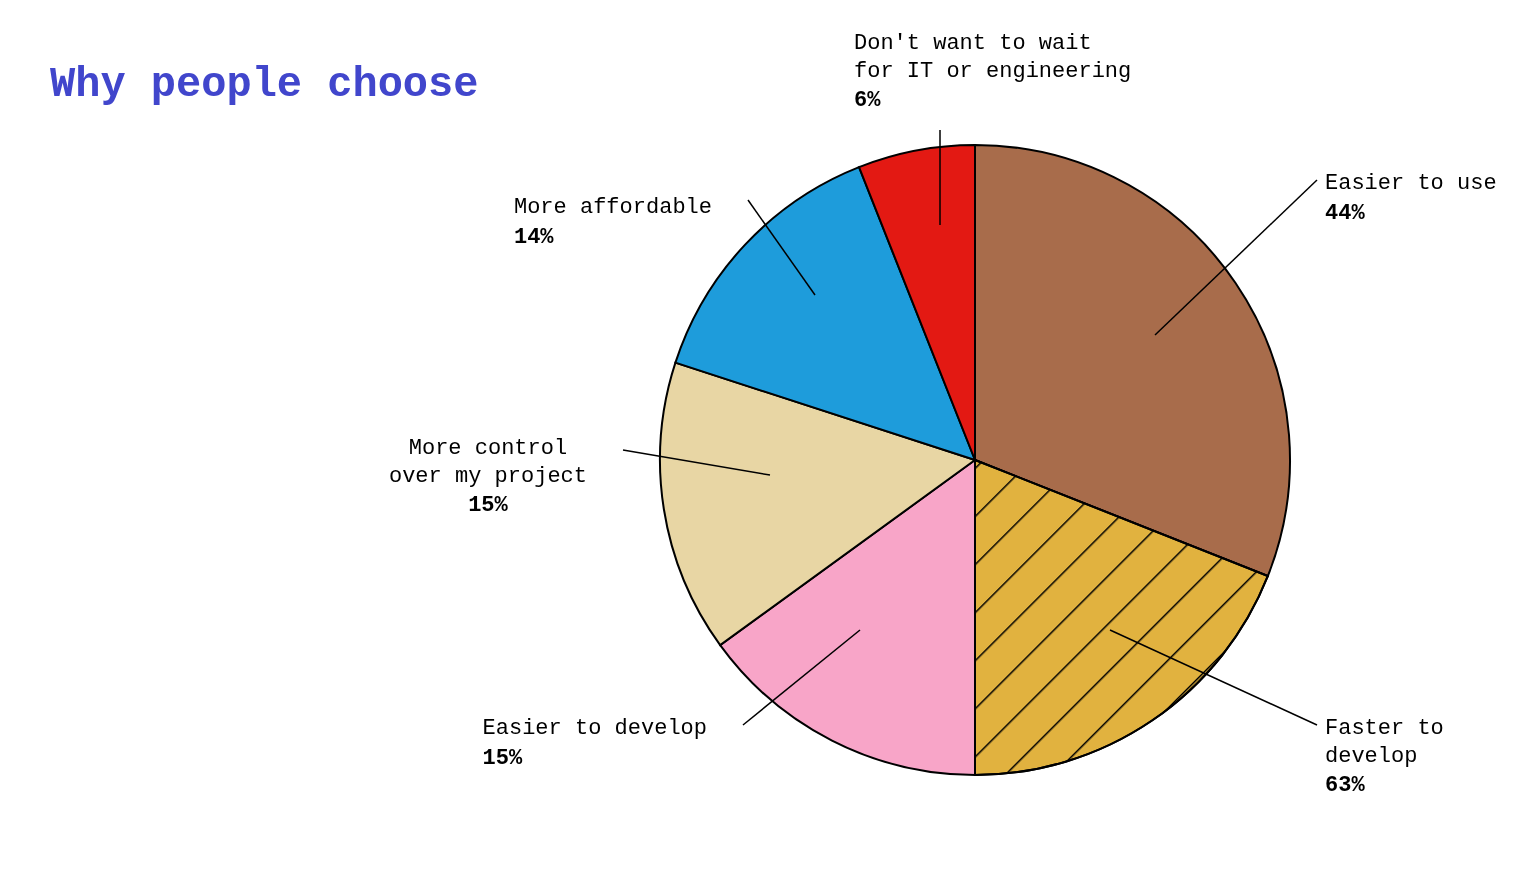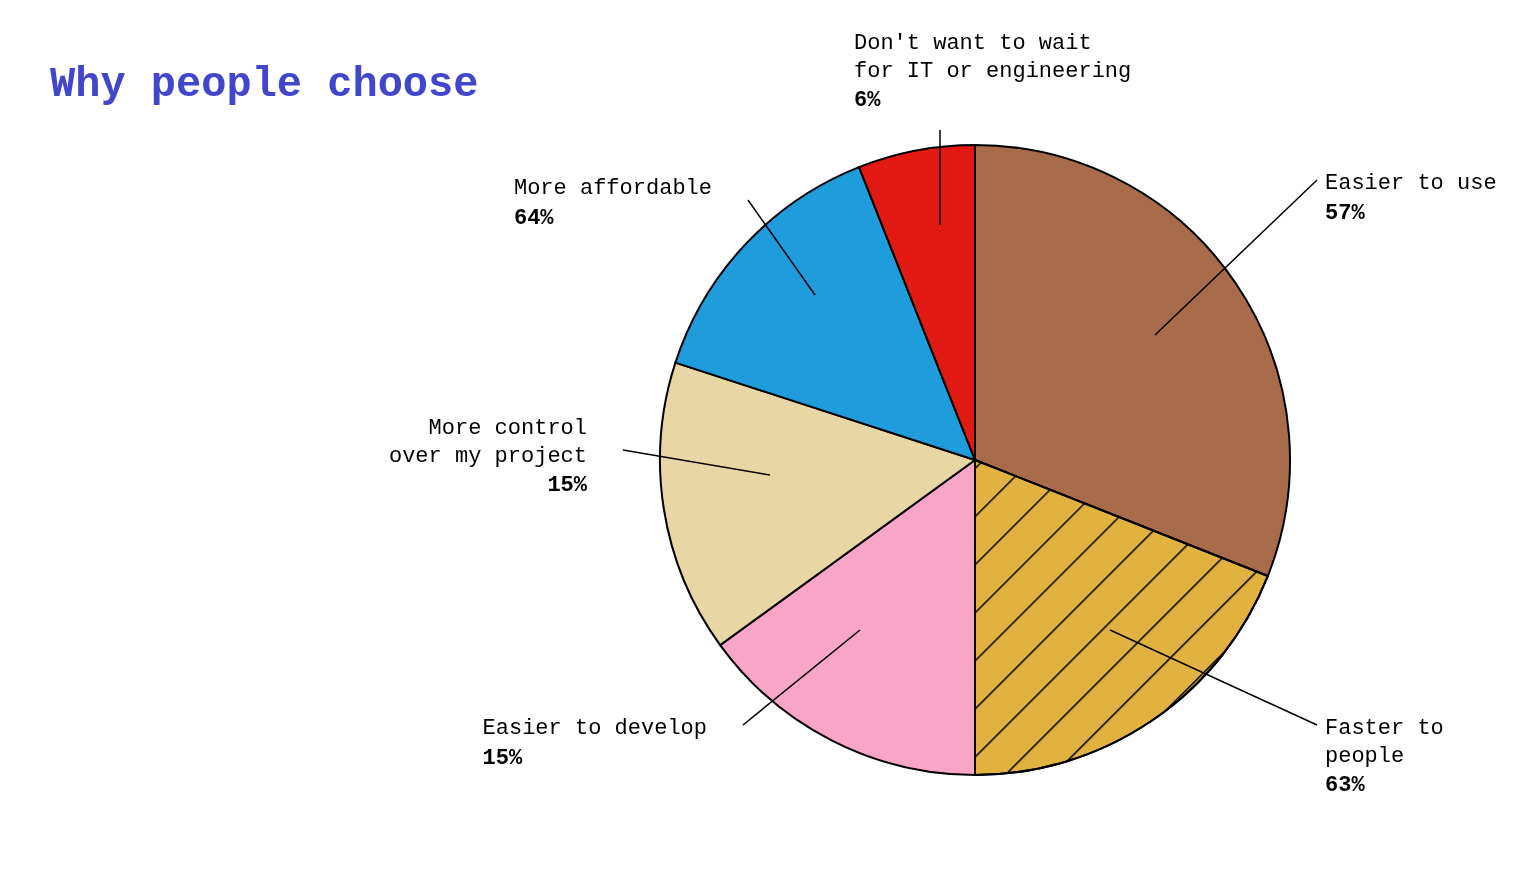--- a/index.html
+++ b/index.html
@@ -65,36 +65,36 @@
         <line x1="1110" y1="630" x2="1317" y2="725" stroke="#000" stroke-width="1.5"></line>
         <line x1="860" y1="630" x2="743" y2="725" stroke="#000" stroke-width="1.5"></line>
         <line x1="770" y1="475" x2="623" y2="450" stroke="#000" stroke-width="1.5"></line>
         <line x1="815" y1="295" x2="748" y2="200" stroke="#000" stroke-width="1.5"></line>
         <polyline points="940,225 940,130" fill="none" stroke="#000" stroke-width="1.5"></polyline>
       </g>
   </svg>
   <div id="labels-layer">
       <div class="lbl" style="top: 170px; left: 1325px; text-align: left;">
         <span class="name">Easier to use</span>
-        <span class="pct">57%</span>
+        <span class="pct">44%</span>
       </div>
       <div class="lbl" style="top: 715px; left: 1325px; text-align: left;">
-        <span class="name">Faster to people</span>
+        <span class="name">Faster to develop</span>
         <span class="pct">63%</span>
       </div>
       <div class="lbl" style="top: 715px; right: 801px; text-align: left;">
         <span class="name">Easier to develop</span>
         <span class="pct">15%</span>
       </div>
-      <div class="lbl" style="top: 415px; right: 921px; text-align: right;">
+      <div class="lbl" style="top: 435px; right: 921px; text-align: center;">
         <span class="name">More control<br>over my project</span>
         <span class="pct">15%</span>
       </div>
-      <div class="lbl" style="top: 175px; right: 796px; text-align: left;">
+      <div class="lbl" style="top: 194px; right: 796px; text-align: left;">
         <span class="name">More affordable</span>
-        <span class="pct">64%</span>
+        <span class="pct">14%</span>
       </div>
       <div class="lbl" style="top: 30px; left: 810px; text-align: left; margin-left: 44px;">
         <span class="name">Don't want to wait<br>for IT or engineering</span>
         <span class="pct">6%</span>
       </div>
     </div>
 </div>
 
 </body></html>

